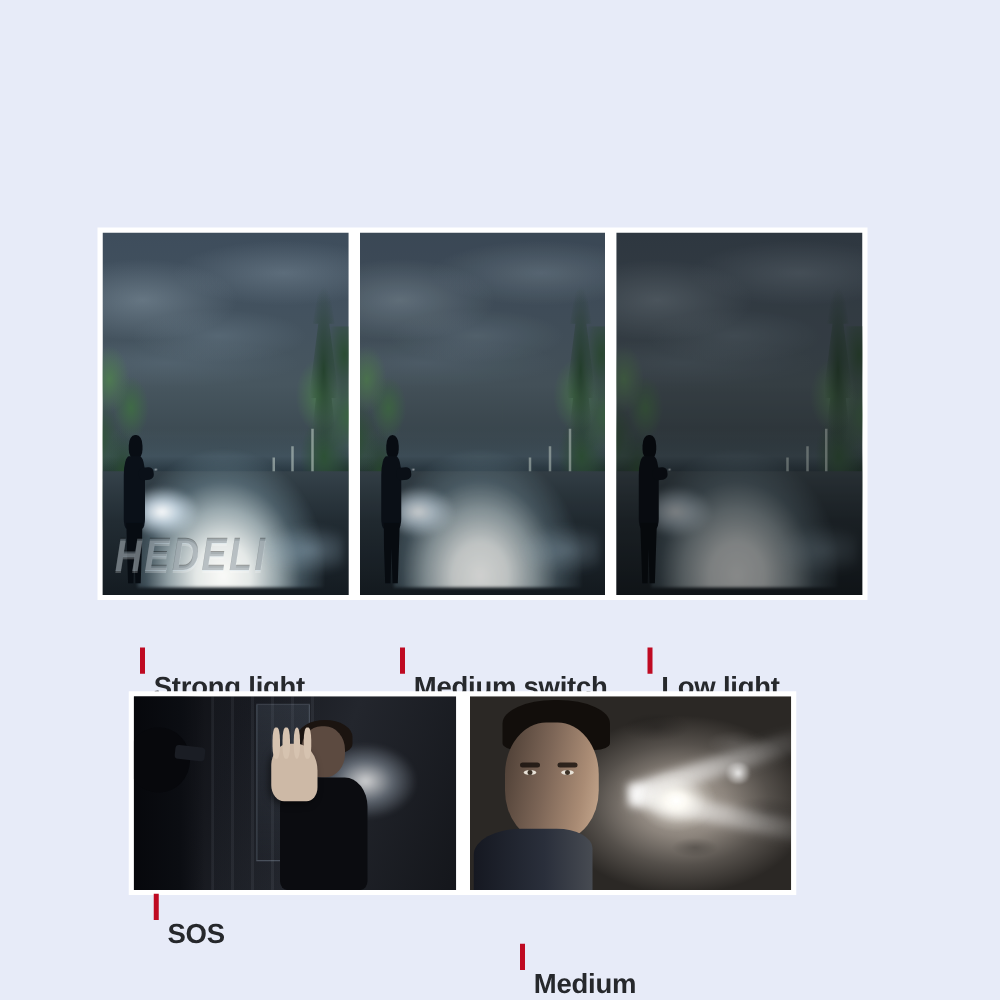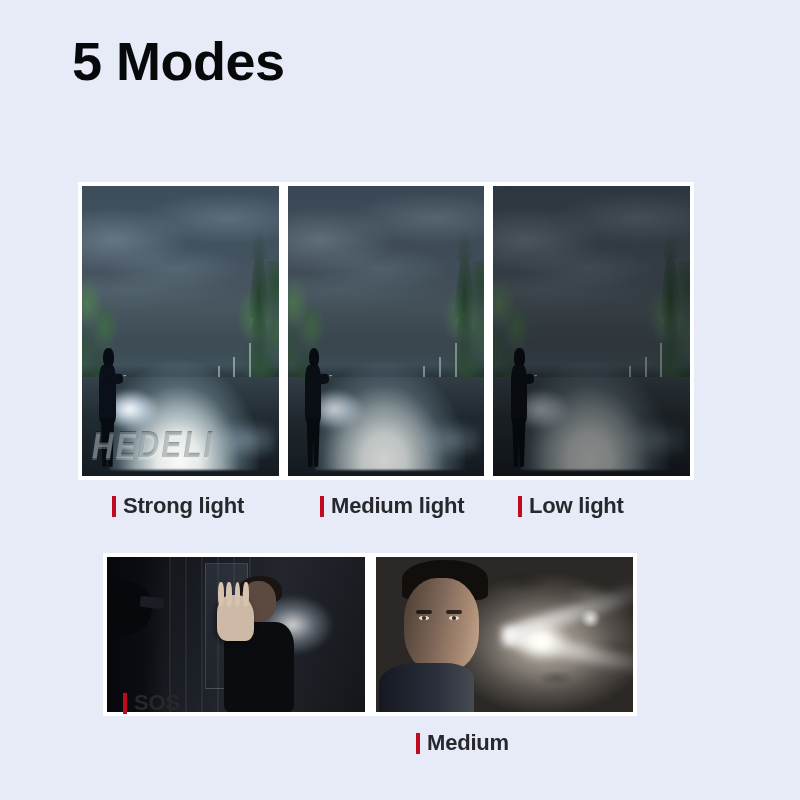--- a/index.html
+++ b/index.html
@@ -499,32 +499,32 @@
     width: 4px;
     height: 21px;
     background: #bf0a22;
     flex: none;
   }
   .cap-text {
     font-size: 22px;
     font-weight: bold;
     color: #26282c;
     letter-spacing: -0.2px;
+    margin-top: 44px;
   }
   .cap-strong { left: 112px; top: 493px; }
   .cap-medium { left: 320px; top: 493px; }
   .cap-low    { left: 518px; top: 493px; text-align: center; }
   .cap-sos    { left: 123px; top: 690px; }
   .cap-flash  { left: 416px; top: 730px; }
 </style>
 </head>
 <body>
 
 <div class="headline">
-  <h1 class="headline-main">5 Modes</h1>
 </div>
 
 <div class="band band-row1">
 
   <div class="photo">
     <div class="road-scene dim1">
       <div class="clouds"></div>
       <div class="horizon"></div>
       <div class="trees trees-left"></div>
       <div class="trees trees-right"></div>
@@ -598,21 +598,21 @@
     </div>
   </div>
 </div>
 
 <div class="caption cap-strong">
   <span class="cap-bar"></span>
   <span class="cap-text">Strong light</span>
 </div>
 <div class="caption cap-medium">
   <span class="cap-bar"></span>
-  <span class="cap-text">Medium light</span>
+  <span class="cap-text">Medium switch</span>
 </div>
 <div class="caption cap-low">
   <span class="cap-bar"></span>
   <span class="cap-text">Low light</span>
 </div>
 
 <div class="band band-row2">
 
   <div class="photo">
     <div class="sos-scene">

